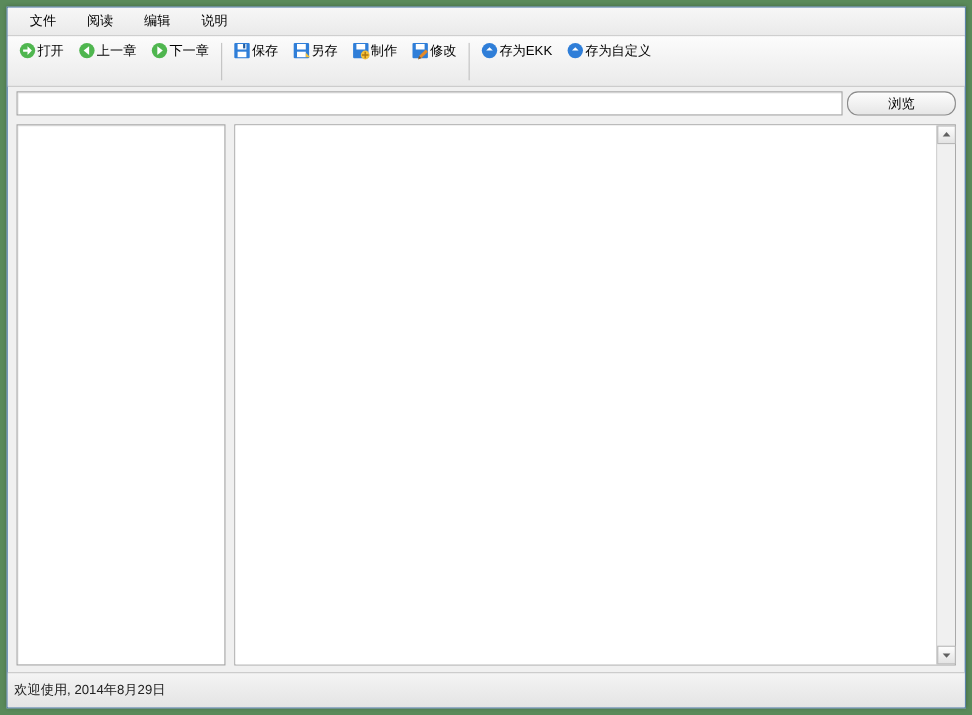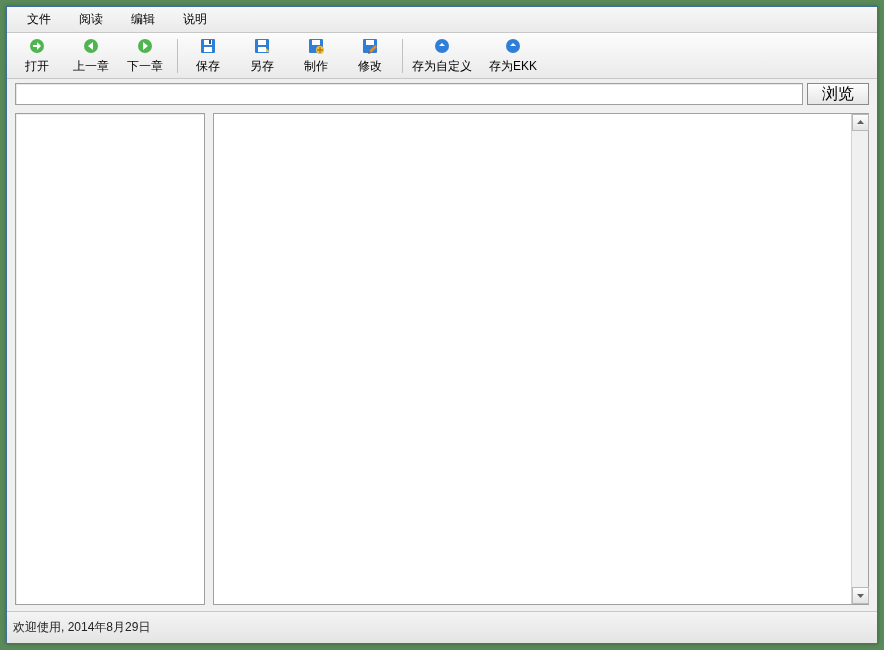--- a/index.html
+++ b/index.html
@@ -93,22 +93,20 @@
   .toolbar {
     height:46px;
     background: linear-gradient(#fcfcfc,#eaeaea);
     border-bottom:1px solid #c8c8c8;
     display:flex;
     align-items:center;
     padding: 2px 8px;
   }
   .tool-btn {
     display:flex;
-    flex-direction:column;
-    align-items:center;
     justify-content:center;
     min-width:44px;
     height:42px;
     margin-right:10px;
     color:#000;
     border:1px solid transparent;
     border-radius:3px;
   }
   .tool-btn .icon-wrap{ height:20px; display:flex; align-items:center; justify-content:center;}
   .tool-btn .lbl{ margin-top:2px; }
@@ -129,31 +127,31 @@
     flex:1;
     height:22px;
     background:#fff;
     border:1px solid #a0a0a0;
     box-shadow: inset 1px 1px 0 #e8e8e8;
     padding: 0 4px;
     font-family:inherit;
     font-size:12px;
   }
   .browse-btn{
-    width:62px;
+    width:99px;
     height:22px;
     margin-left:4px;
     background:linear-gradient(#fdfdfd,#e6e6e6);
     border:1px solid #8a8a8a;
-    border-radius:0;
+    border-radius:10px;
     display:flex;
     align-items:center;
     justify-content:center;
     font-family:inherit;
-    font-size:16px;
+    font-size:12px;
   }
 
   
   .main-area{
     flex:1;
     display:flex;
     padding: 4px 8px 6px 8px;
     gap:8px;
     min-height:0;
   }
@@ -306,31 +304,31 @@
 
     <div class="tool-sep"></div>
 
     <div class="tool-btn wide">
       <span class="icon-wrap">
         <svg width="18" height="18">
             <circle cx="9" cy="9" r="7" class="ic-blue"></circle>
             <path d="M6 9 L9 6 L12 9 Z" class="ic-white"></path>
           </svg>
       </span>
-      <span class="lbl">存为自定义</span>
+      <span class="lbl">存为EKK</span>
     </div>
 
     <div class="tool-btn wide">
       <span class="icon-wrap">
         <svg width="18" height="18">
             <circle cx="9" cy="9" r="7" class="ic-blue"></circle>
             <path d="M6 9 L9 6 L12 9 Z" class="ic-white"></path>
           </svg>
       </span>
-      <span class="lbl">存为EKK</span>
+      <span class="lbl">存为自定义</span>
     </div>
 
   </div>
 
   <div class="path-row">
     <input class="path-input" type="text" value="" style="">
     <button class="browse-btn">浏览</button>
   </div>
 
   <div class="main-area">

